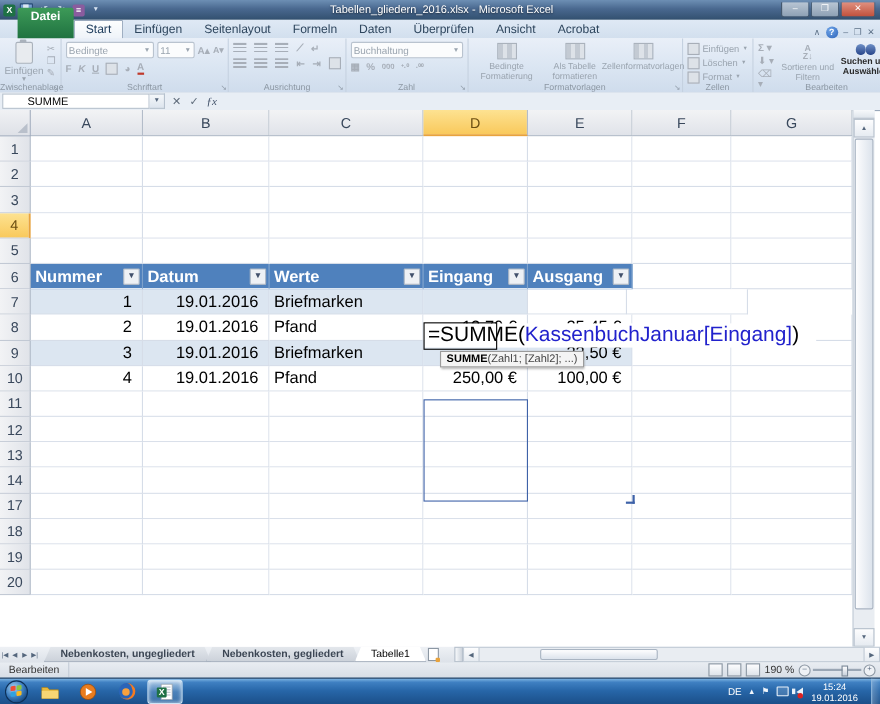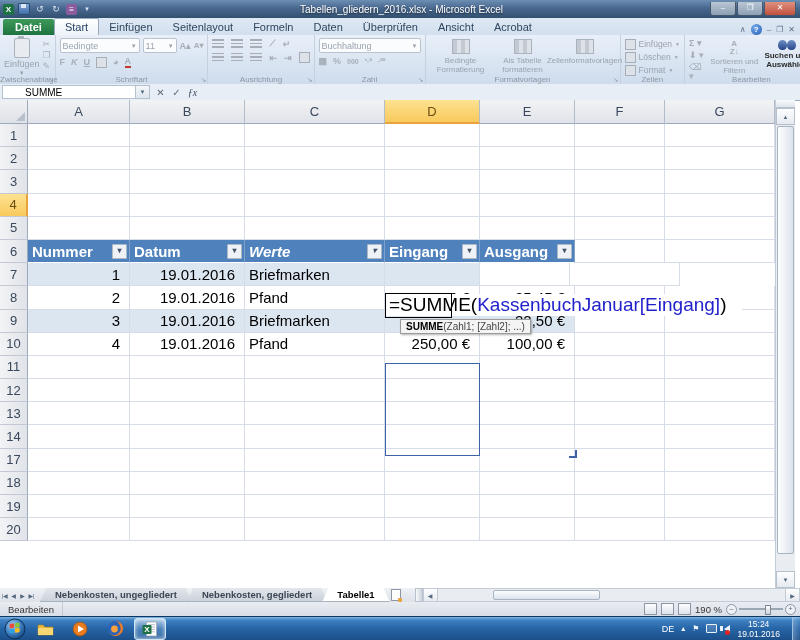--- a/index.html
+++ b/index.html
@@ -23,21 +23,21 @@
     text-shadow:0 1px 2px rgba(0,0,0,.6);white-space:nowrap;overflow:hidden;}
   #winbtns{display:flex;gap:1px;padding-right:4px;}
   .winbtn{width:24px;height:13px;border:1px solid #44586e;border-top:none;
     border-radius:0 0 3px 3px;background:linear-gradient(#b9c6d4,#8da0b4);
     color:#fff;font-size:8px;line-height:12px;text-align:center;}
   .winbtn.close{background:linear-gradient(#e09180,#c0503c);width:30px;}
 
   
   #tabrow{position:absolute;left:0;top:18px;width:800px;height:17px;
     background:linear-gradient(#dfe9f5,#d2dfee);display:flex;align-items:flex-end;}
-  #datei-tab{height:16px;margin-left:3px;padding:0 12px;background:linear-gradient(#3d9a58,#1f7240);
+  #datei-tab{height:28px;margin-left:16px;padding:0 12px;background:linear-gradient(#3d9a58,#1f7240);
     color:#fff;font-size:11px;line-height:16px;border-radius:2px 2px 0 0;font-weight:bold;}
   .rtab{height:16px;padding:0 10px;font-size:11px;line-height:16px;color:#2e465e;}
   .rtab.active{background:linear-gradient(#fdfefe,#eef3f9);border:1px solid #99a9bd;border-bottom:none;
     border-radius:2px 2px 0 0;color:#1e3c5c;}
   #tabrow-right{margin-left:auto;display:flex;align-items:center;gap:5px;padding-right:5px;}
   .mini-ic{font-size:8px;color:#5e7288;}
   .help-ic{width:11px;height:11px;border-radius:50%;background:radial-gradient(circle at 35% 30%,#6fa5e8,#2c62b8);
     color:#fff;font-size:8px;font-weight:bold;text-align:center;line-height:11px;}
 
   
@@ -146,21 +146,21 @@
 
   
   #sheetbar{position:absolute;left:0;top:588px;width:800px;height:14px;
     background:linear-gradient(#eef1f5,#dde2e9);border-bottom:1px solid #b7c1cd;
     display:flex;align-items:stretch;font-size:9.5px;}
   .snav{width:9px;display:flex;align-items:center;justify-content:center;font-size:6px;color:#55677d;}
   #sheet-tab-list{display:flex;align-items:stretch;margin-left:4px;}
   .stab{padding:0 14px;display:flex;align-items:center;color:#3c4654;
     background:linear-gradient(#e3e7ec,#ccd2da);border:1px solid #a8b2bf;border-top:none;
     clip-path:polygon(6px 0,calc(100% - 6px) 0,100% 100%,0 100%);margin-right:-5px;font-weight:bold;}
-  .stab.active{background:#fff;font-weight:bold;color:#000;z-index:2;}
+  .stab.active{background:#fff;font-weight:normal;color:#000;z-index:2;}
   #ins-sheet{width:22px;display:flex;align-items:center;justify-content:center;}
   .ins-pg{width:8px;height:10px;background:#fff;border:1px solid #8c97a3;position:relative;}
   .ins-pg::after{content:"";position:absolute;right:-2px;bottom:-2px;width:4px;height:4px;background:#e8a33d;border-radius:1px;}
   #hs-split{width:6px;margin-left:8px;background:linear-gradient(90deg,#f7f9fb,#ccd3dc);border:1px solid #b7c1cd;}
   #hscroll{flex:1;display:flex;align-items:stretch;background:#e9edf2;border:1px solid #c2cbd6;}
   .hs-arrow{width:13px;display:flex;align-items:center;justify-content:center;font-size:6px;color:#55677d;
     background:linear-gradient(#fdfdfe,#e6ebf1);border-right:1px solid #c2cbd6;}
   .hs-arrow.r{border-right:none;border-left:1px solid #c2cbd6;}
   #hs-thumb{width:105px;margin:1px 0 1px 55px;background:linear-gradient(#fdfdfe,#dce3ec);
     border:1px solid #a9b4c2;border-radius:2px;}
@@ -466,21 +466,21 @@
         <div class="g-row">
           <div class="g-rowhdr">6</div>
           <div class="g-cell t-hdr" style="width: 102px;">
             <span>Nummer</span>
             <span class="filt">▾</span>
           </div>
           <div class="g-cell t-hdr" style="width: 115px;">
             <span>Datum</span>
             <span class="filt">▾</span>
           </div>
-          <div class="g-cell t-hdr" style="width: 140px; font-style: italic;">
+          <div class="g-cell t-hdr" style="width: 140px;">
             <span>Werte</span>
             <span class="filt">▾</span>
           </div>
           <div class="g-cell t-hdr" style="width: 95px;">
             <span>Eingang</span>
             <span class="filt">▾</span>
           </div>
           <div class="g-cell t-hdr" style="width: 95px;">
             <span>Ausgang</span>
             <span class="filt">▾</span>

